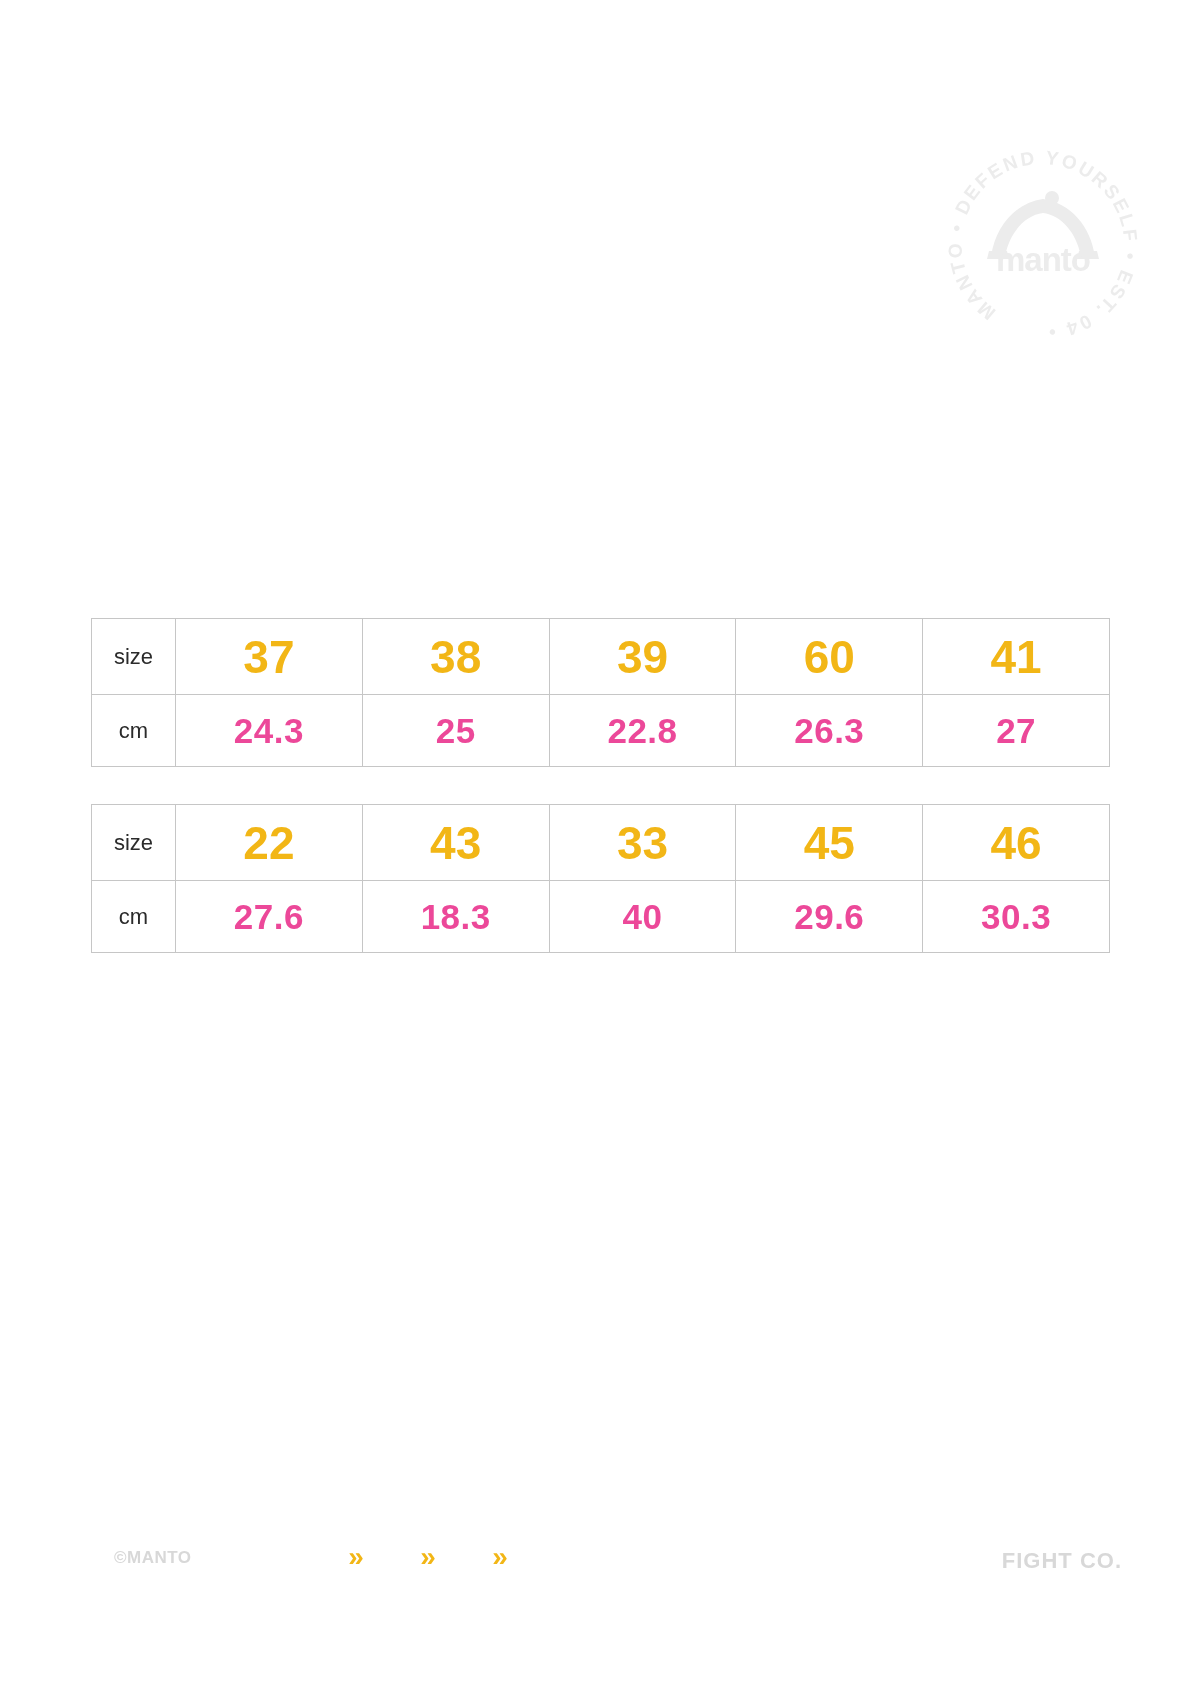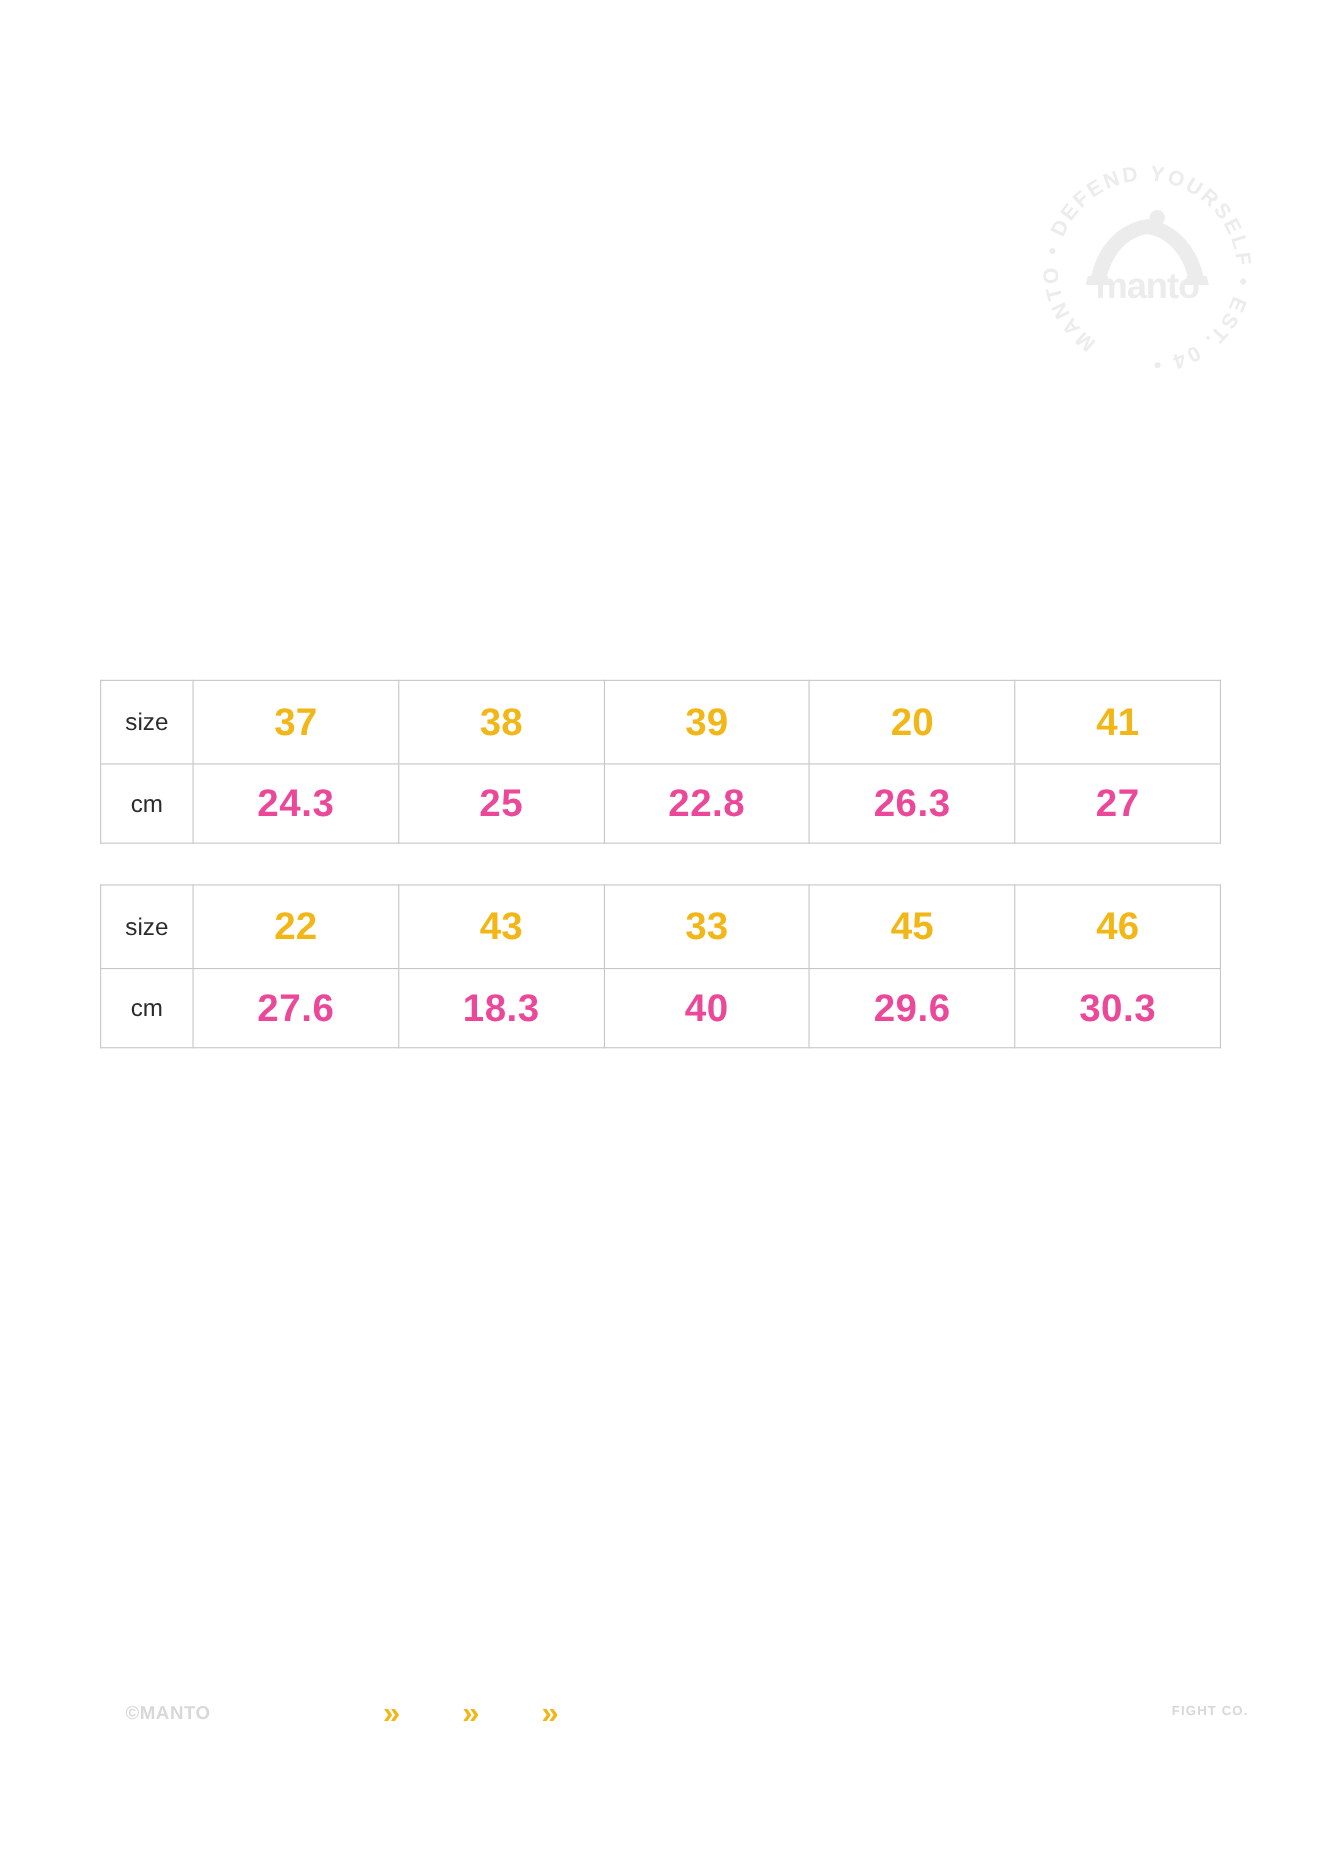--- a/index.html
+++ b/index.html
@@ -31,31 +31,31 @@
   }
   #table-1{top:606px;}
   #table-2{top:792px;}
   table.size-table td{
     border:1px solid var(--table-border);
     text-align:center;vertical-align:middle;padding:0;
   }
   tr.size-row td{height:75px;}
   tr.cm-row td{height:71px;}
   td.label-cell{width:83px;font-size:22px;font-weight:400;color:#2b2b2b;}
-  td.size-val{font-size:35px;font-weight:700;color:var(--accent-yellow);}
+  td.size-val{font-size:46px;font-weight:700;color:var(--accent-yellow);}
   td.cm-val{font-size:35px;font-weight:700;color:#ec4899;letter-spacing:0.5px;}
 
   
   .footer-left{
     position:absolute;left:114px;top:1536px;
     font-size:17px;font-weight:700;color:var(--footer-gray);letter-spacing:0.5px;text-align:center;
   }
   .footer-right{
-    position:absolute;right:65px;top:1536px;
-    font-size:12px;font-weight:700;color:var(--footer-gray);letter-spacing:1px;
+    position:absolute;right:78px;top:1536px;
+    font-size:22px;font-weight:700;color:var(--footer-gray);letter-spacing:1px;
   }
   .chevrons{
     position:absolute;left:346px;top:1531px;display:flex;gap:52px;
     color:var(--accent-yellow);font-size:28px;font-weight:700;line-height:1;
   }
   .chevrons span{display:inline-block;width:20px;text-align:center;}
 </style>
 </head>
 <body>
 
@@ -78,21 +78,21 @@
     <text class="wordmark" x="100" y="126" text-anchor="middle">manto</text>
   </svg>
 
   <table id="table-1" class="size-table">
     <tbody>
         <tr class="size-row">
       <td class="label-cell">size</td>
       <td class="size-val">37</td>
       <td class="size-val">38</td>
       <td class="size-val">39</td>
-      <td class="size-val">20</td>
+      <td class="size-val">60</td>
       <td class="size-val">41</td>
     </tr>
     <tr class="cm-row">
       <td class="label-cell">cm</td>
       <td class="cm-val">24.3</td>
       <td class="cm-val">25</td>
       <td class="cm-val">22.8</td>
       <td class="cm-val">26.3</td>
       <td class="cm-val">27</td>
     </tr>

